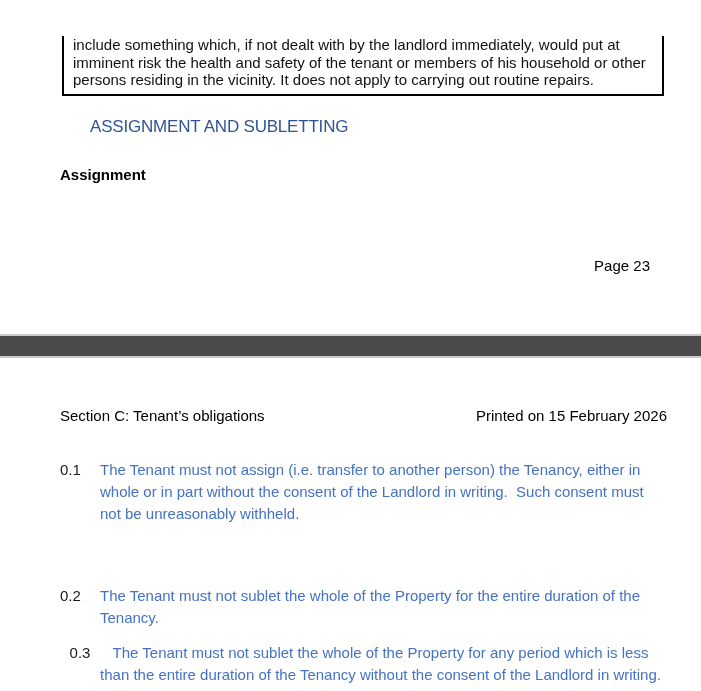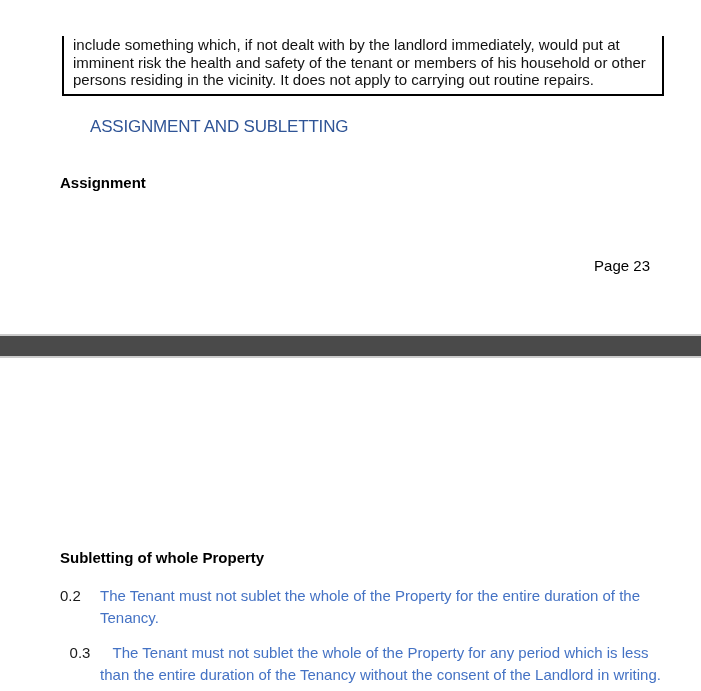--- a/index.html
+++ b/index.html
@@ -20,21 +20,21 @@
     padding:2px 8px 5px 9px;
     font-size:15px;line-height:17.6px;
     color:#111111;
   }
   .doc-heading{
     position:absolute;left:90px;top:81px;
     font-size:17px;letter-spacing:-0.2px;
     color:#2F5496;
   }
   .assignment-heading{
-    position:absolute;left:60px;top:138px;
+    position:absolute;left:60px;top:130px;
     font-size:15px;font-weight:bold;color:#000000;
   }
   .page-number{
     position:absolute;top:221px;right:51px;
     font-size:15px;color:#000000;
   }
   
   .page-separator{
     position:absolute;left:0;top:298px;width:701px;height:20px;
     background:#4A4A4A;
@@ -72,23 +72,30 @@
   </div>
 
   <div class="doc-heading">ASSIGNMENT AND SUBLETTING</div>
 
   <div class="assignment-heading">Assignment</div>
 
   <div class="page-number">Page 23</div>
 
   <div class="page-separator"></div>
 
+  <div class="page-header">
+    <span>Section C: Tenant’s obligations</span>
+    <span>Printed on 15 February 2026</span>
+  </div>
 
+  <div class="clause clause-01">
+    <span class="num">0.1</span>
+    <span class="txt">The Tenant must not assign (i.e. transfer to another person) the Tenancy, either in whole or in part without the consent of the Landlord in writing.  Such consent must not be unreasonably withheld.</span>
+  </div>
 
-  <div class="subletting-heading">Subletting of whole Property</div>
 
   <div class="clause clause-02">
     <span class="num">0.2</span>
     <span class="txt">The Tenant must not sublet the whole of the Property for the entire duration of the Tenancy.</span>
   </div>
 
   <div class="clause clause-03">
     <span class="num">0.3</span>
     <span class="txt">The Tenant must not sublet the whole of the Property for any period which is less than the entire duration of the Tenancy without the consent of the Landlord in writing. Such consent must not be unreasonably withheld.</span>
   </div>

